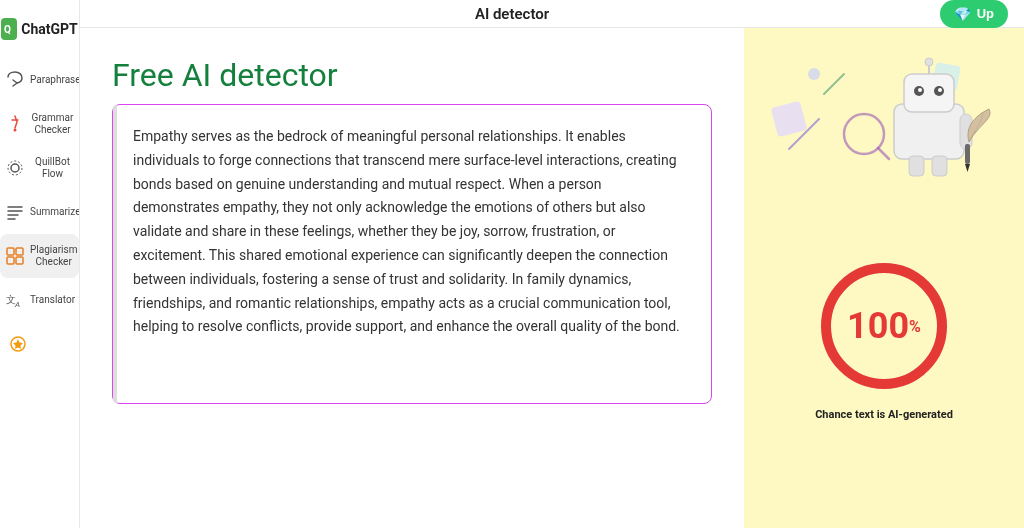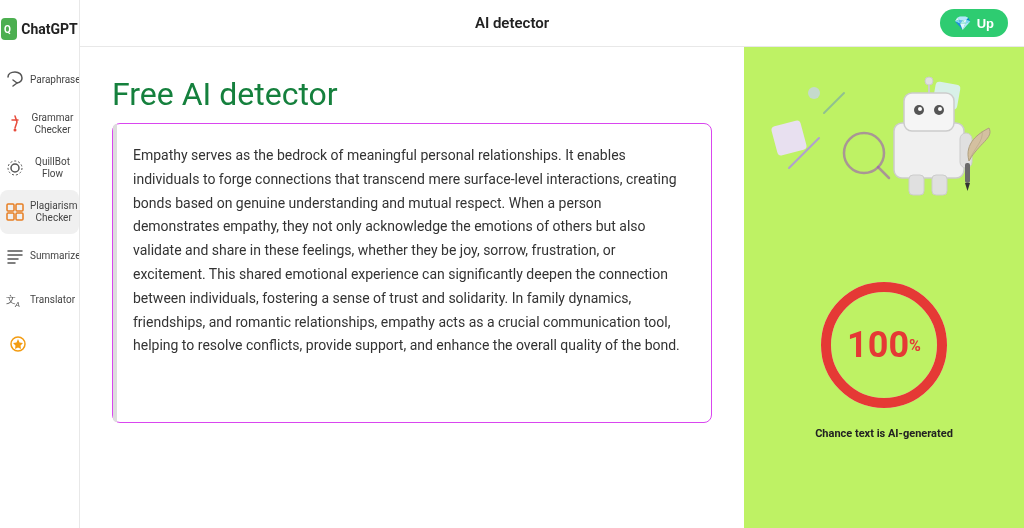--- a/index.html
+++ b/index.html
@@ -65,21 +65,21 @@
     }
 
     
     .main-wrapper {
       flex: 1;
       display: flex;
       flex-direction: column;
       overflow: hidden;
     }
     .header {
-      height: 47px;
+      height: 28px;
       border-bottom: 1px solid #e8e8e8;
       display: flex;
       align-items: center;
       justify-content: flex-start;
       padding: 0 16px;
       flex-shrink: 0;
     }
     .header-title {
       font-size: 15px;
       font-weight: 600;
@@ -154,21 +154,21 @@
     }
 
     
     .right-panel {
       width: 280px;
       flex-shrink: 0;
       padding: 16px;
       display: flex;
       flex-direction: column;
       align-items: center;
-      background: #bef264;
+      background: #fef9c3;
       overflow-y: auto;
     }
     .illustration {
       width: 240px;
       height: 180px;
       position: relative;
       margin-bottom: 16px;
     }
     
     .robot-svg {
@@ -274,42 +274,42 @@
   <div class="sidebar-item">
     <div class="icon">
       <svg width="22" height="22" viewBox="0 0 22 22" fill="none">
         <circle cx="11" cy="11" r="4" stroke="#555" stroke-width="1.5" fill="none"></circle>
         <circle cx="11" cy="11" r="7" stroke="#555" stroke-width="1" fill="none" stroke-dasharray="2 2"></circle>
       </svg>
     </div>
     <span class="label">QuillBot Flow</span>
   </div>
 
+  <div class="sidebar-item">
+    <div class="icon">
+      <svg width="22" height="22" viewBox="0 0 22 22" fill="none">
+        <line x1="4" y1="6" x2="18" y2="6" stroke="#555" stroke-width="1.5" stroke-linecap="round"></line>
+        <line x1="4" y1="10" x2="18" y2="10" stroke="#555" stroke-width="1.5" stroke-linecap="round"></line>
+        <line x1="4" y1="14" x2="14" y2="14" stroke="#555" stroke-width="1.5" stroke-linecap="round"></line>
+        <line x1="4" y1="18" x2="11" y2="18" stroke="#555" stroke-width="1.5" stroke-linecap="round"></line>
+      </svg>
+    </div>
+    <span class="label">Summarizer</span>
+  </div>
+
   <div class="sidebar-item active">
     <div class="icon">
       <svg width="22" height="22" viewBox="0 0 22 22" fill="none">
         <rect x="3" y="3" width="7" height="7" rx="1" stroke="#e67e22" stroke-width="1.5" fill="none"></rect>
         <rect x="12" y="3" width="7" height="7" rx="1" stroke="#e67e22" stroke-width="1.5" fill="none"></rect>
         <rect x="3" y="12" width="7" height="7" rx="1" stroke="#e67e22" stroke-width="1.5" fill="none"></rect>
         <rect x="12" y="12" width="7" height="7" rx="1" stroke="#e67e22" stroke-width="1.5" fill="none"></rect>
       </svg>
     </div>
     <span class="label">Plagiarism Checker</span>
-  </div>
-
-  <div class="sidebar-item">
-    <div class="icon">
-      <svg width="22" height="22" viewBox="0 0 22 22" fill="none">
-        <line x1="4" y1="6" x2="18" y2="6" stroke="#555" stroke-width="1.5" stroke-linecap="round"></line>
-        <line x1="4" y1="10" x2="18" y2="10" stroke="#555" stroke-width="1.5" stroke-linecap="round"></line>
-        <line x1="4" y1="14" x2="14" y2="14" stroke="#555" stroke-width="1.5" stroke-linecap="round"></line>
-        <line x1="4" y1="18" x2="11" y2="18" stroke="#555" stroke-width="1.5" stroke-linecap="round"></line>
-      </svg>
-    </div>
-    <span class="label">Summarizer</span>
   </div>
 
   <div class="sidebar-item">
     <div class="icon">
       <svg width="22" height="22" viewBox="0 0 22 22" fill="none">
         <text x="2" y="14" font-size="10" fill="#555" font-family="serif">文</text>
         <text x="11" y="18" font-size="8" fill="#555" font-style="italic">A</text>
       </svg>
     </div>
     <span class="label">Translator</span>

